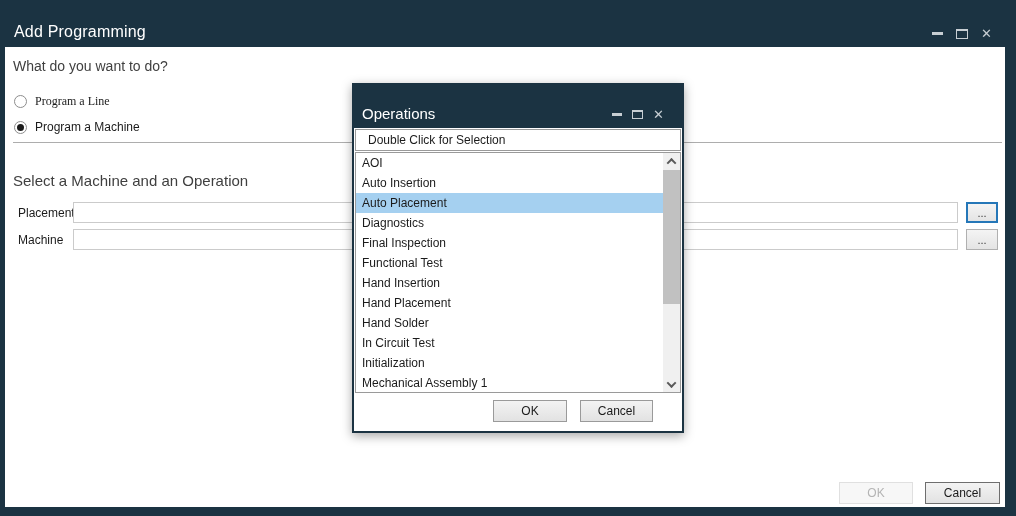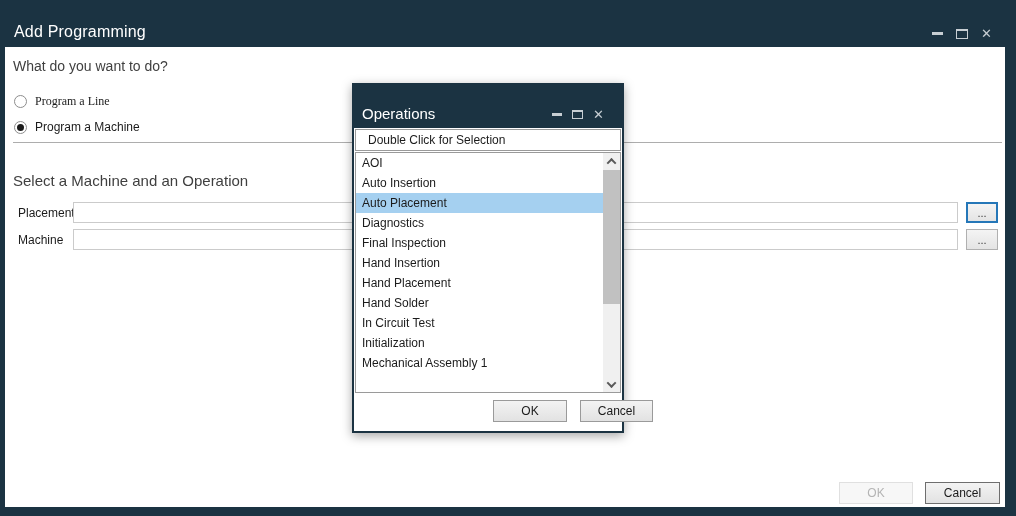--- a/index.html
+++ b/index.html
@@ -75,21 +75,21 @@
     background:#f7f7f7; border:1px solid #e0e0e0; color:#b4b4b4;
     font-size:12px; font-family:"Liberation Sans", sans-serif;
   }
   .main-footer-cancel {
     position:absolute; left:920px; top:435px; width:75px; height:22px;
     border-color:#6e6e6e;
   }
 
   
   .dialog {
-    position:absolute; left:352px; top:83px; width:272px; height:350px;
+    position:absolute; left:352px; top:83px; width:332px; height:350px;
     background:var(--titlebar_bg,#1b3342);
     box-shadow:0 3px 10px rgba(0,0,0,.35);
   }
   .dlg-title {
     position:absolute; left:10px; top:22px;
     color:#fff; font-size:15px; font-weight:300;
   }
   .winctrls.dlg { top:25px; right:20px; gap:10px; }
   .winctrls.dlg .ico-min { width:10px; }
   .winctrls.dlg .ico-max { width:11px; height:9px; }
@@ -195,20 +195,21 @@
 
     <div class="dlg-content">
       <div class="dlg-header">Double Click for Selection</div>
 
       <div class="list">
         <div class="list-item">AOI</div>
         <div class="list-item">Auto Insertion</div>
         <div class="list-item selected">Auto Placement</div>
         <div class="list-item">Diagnostics</div>
         <div class="list-item">Final Inspection</div>
+        <div class="list-item">Functional Test</div>
         <div class="list-item">Hand Insertion</div>
         <div class="list-item">Hand Placement</div>
         <div class="list-item">Hand Solder</div>
         <div class="list-item">In Circuit Test</div>
         <div class="list-item">Initialization</div>
         <div class="list-item">Mechanical Assembly 1</div>
 
         <div class="scrollbar">
           <span class="sb-btn sb-up">
               <span class="chev up"></span>

